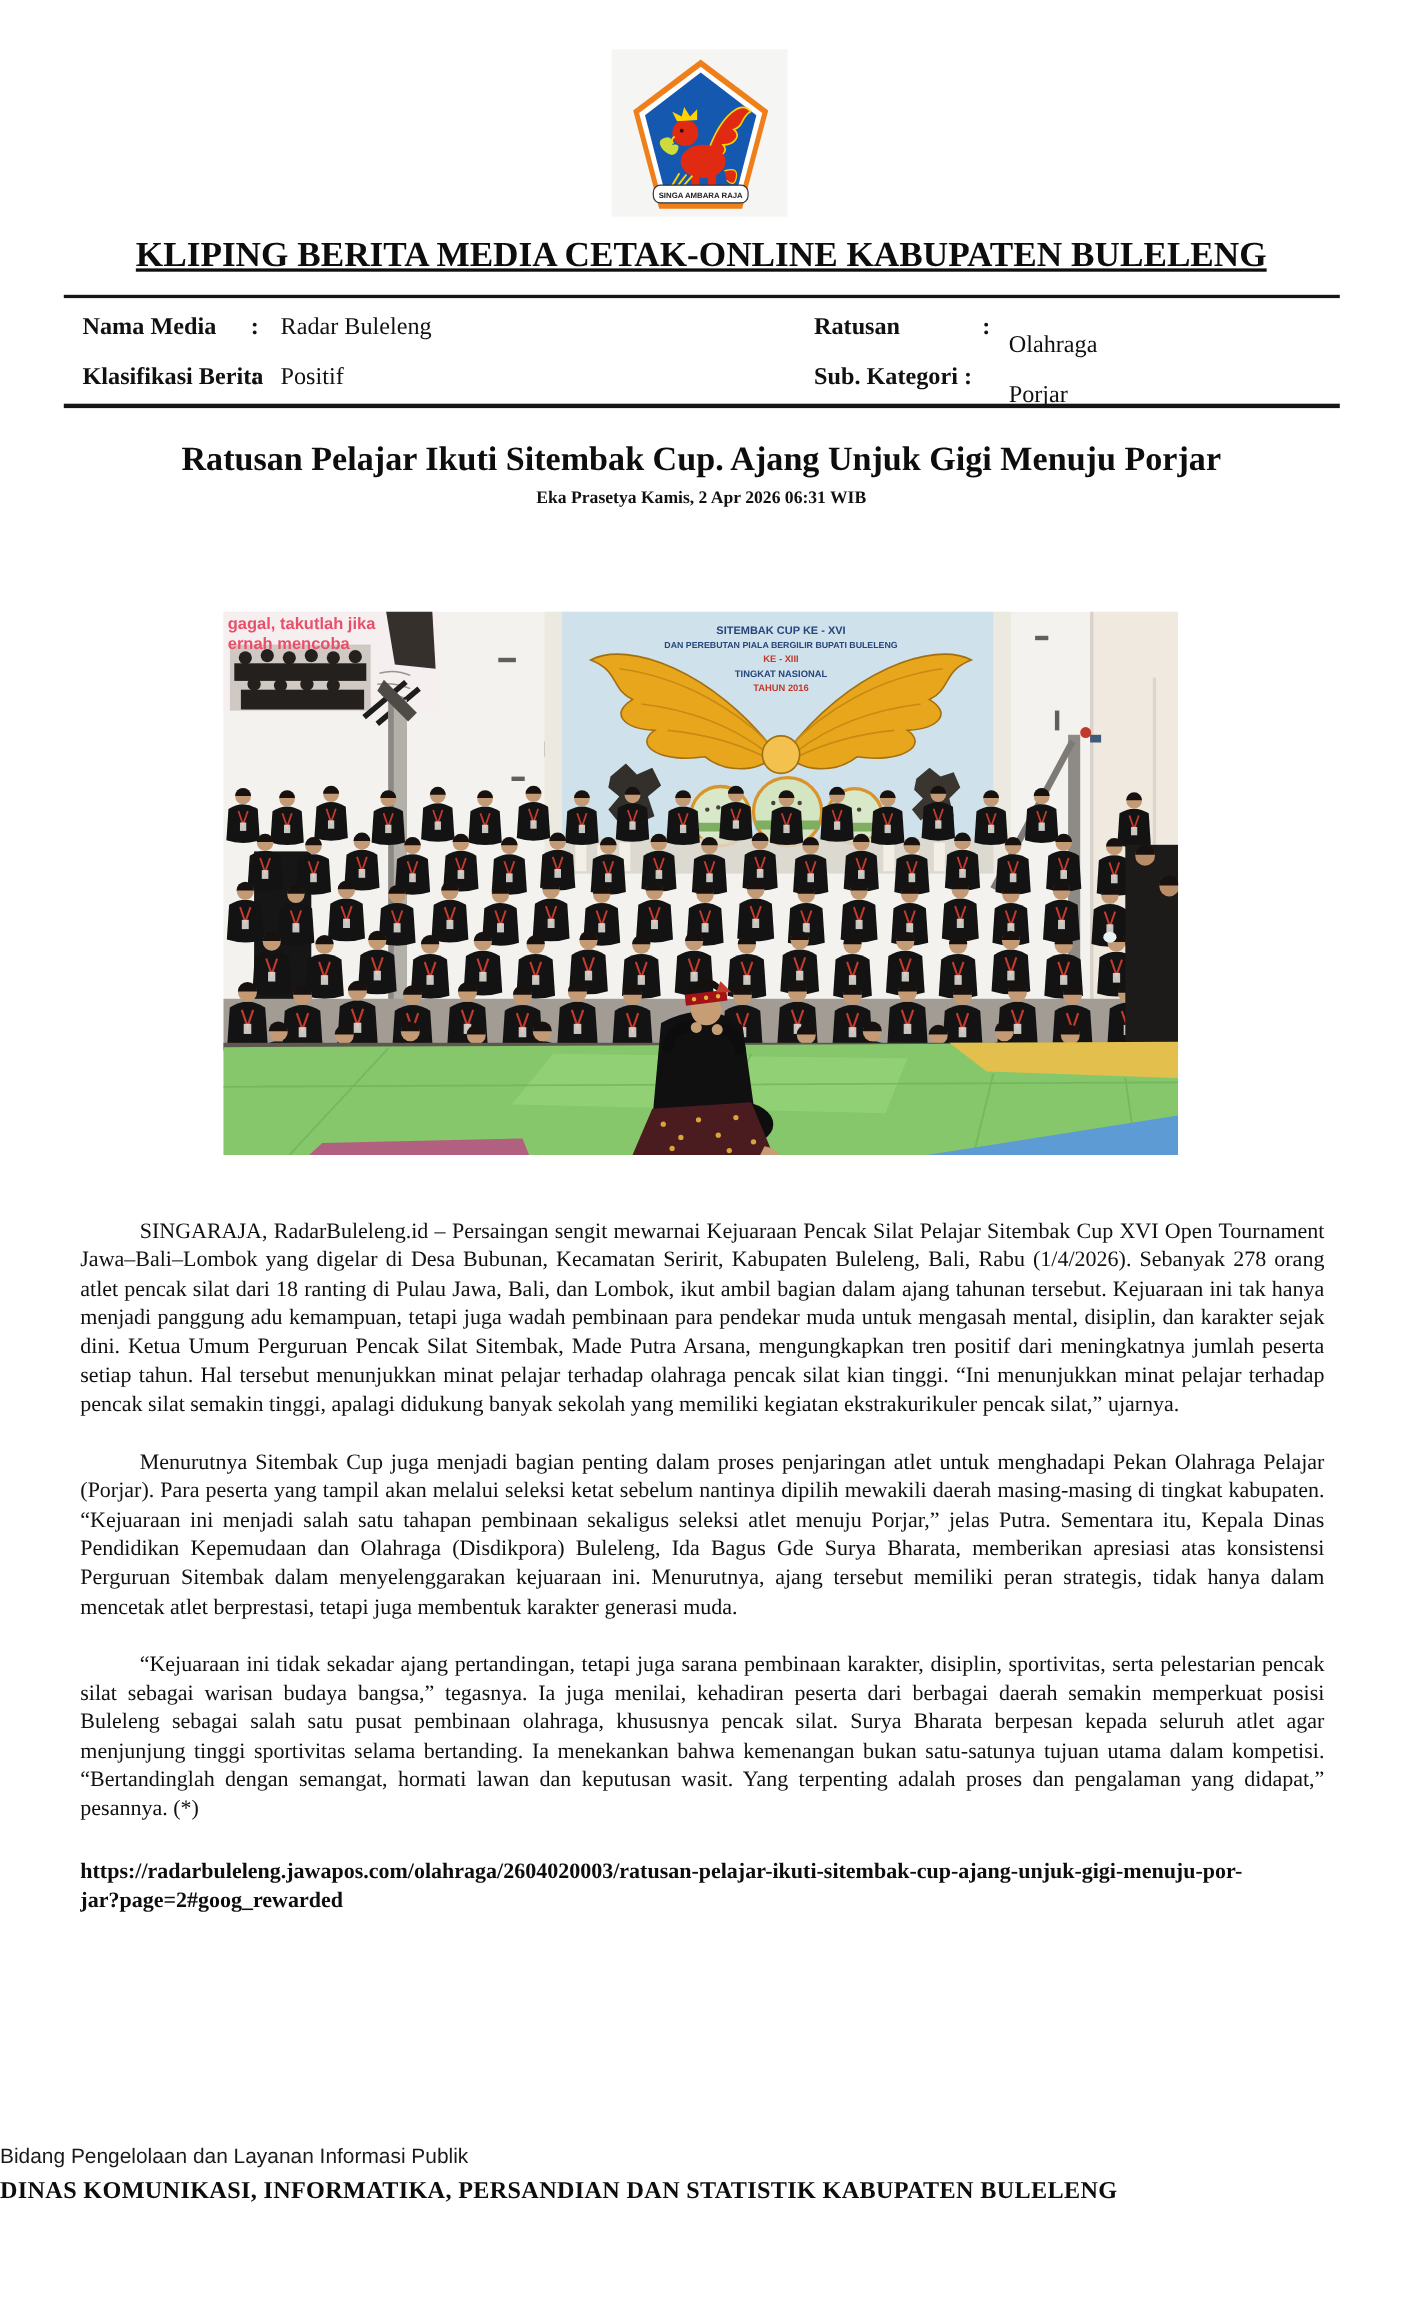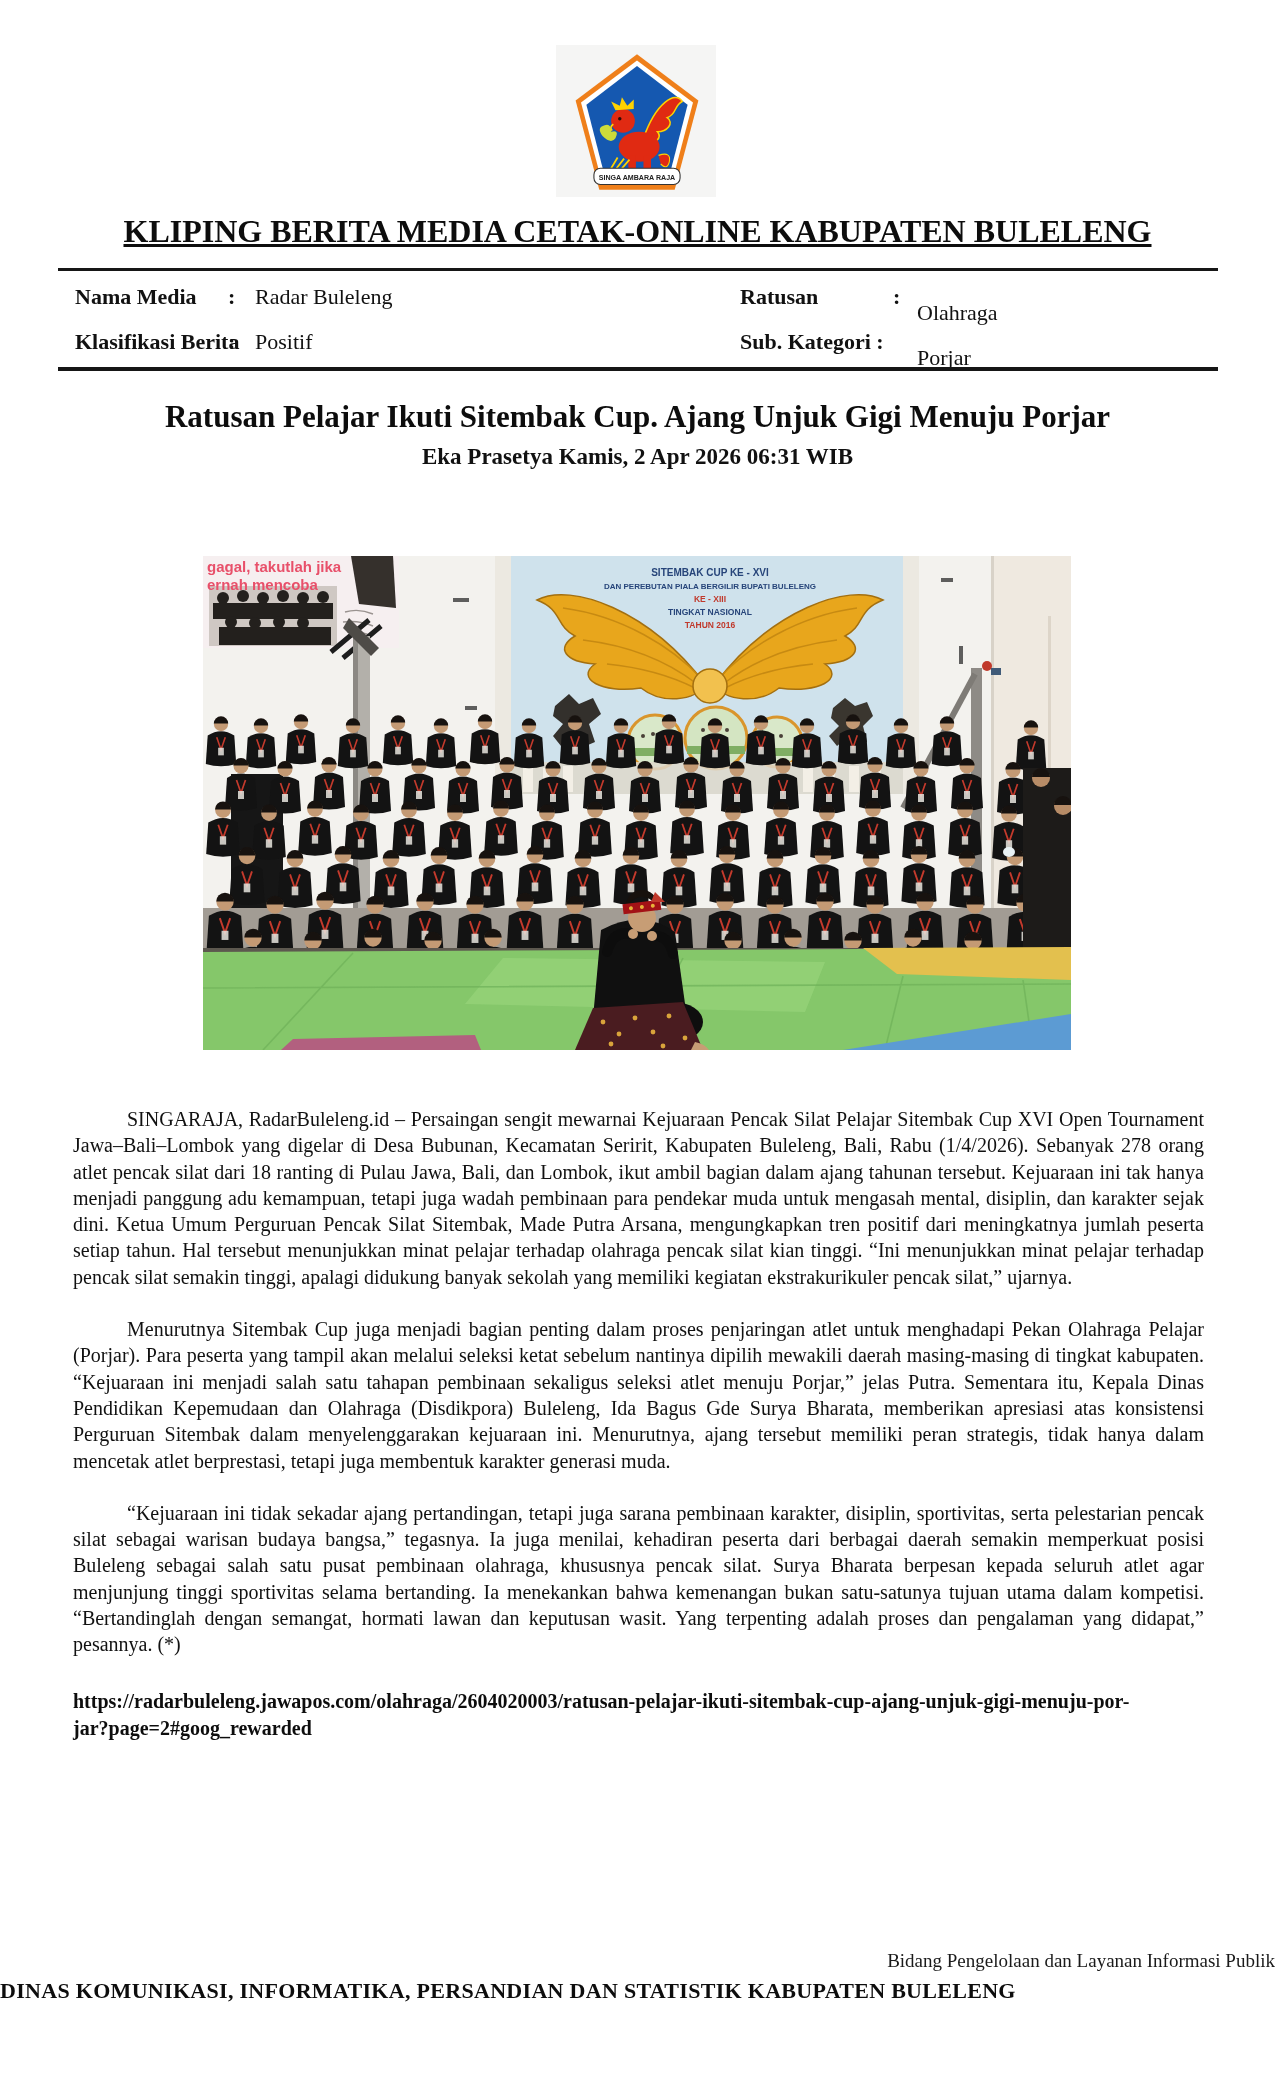--- a/index.html
+++ b/index.html
@@ -22,35 +22,35 @@
   .meta .lbl{ font-weight:bold; }
   .row1{ top:284px; } .row2{ top:329px; }
   .meta .c1{ left:75px; } .meta .colon1{ left:228px; } .meta .v1{ left:255px; }
   .meta .c2{ left:740px; } .meta .colon2{ left:893px; } .meta .v2{ left:917px;margin-top:16px; }
   .article-title{
     position:absolute; left:0; top:399px; width:100%;
     text-align:center; font-weight:bold; font-size:31px; color:#0d0d0d;
   }
   .byline{
     position:absolute; left:0; top:444px; width:100%;
-    text-align:center; font-weight:bold; font-size:23px;
+    text-align:center; font-weight:bold; font-size:16px;
   }
   .photo{ position:absolute; left:203px; top:556px; width:868px; height:494px; display:block; }
   .body-text{
     position:absolute; left:73px; top:1106px; width:1131px;
     font-size:20px; line-height:26.3px; text-align:justify;
   }
   .body-text p{ text-indent:54px; margin-bottom:26px; }
   .article-url{
     margin-top:30px; font-weight:bold; font-size:20px; line-height:27px;
     text-align:left; color:#0d0d0d; cursor:pointer; word-break:break-all;
   }
   .footer1{
-    position:absolute; left:0; top:1950px; width:100%; text-align:right;
-    font-family:Liberation Serif, serif; font-size:19px; color:#1a1a1a;
+    position:absolute; left:0; top:1950px; width:100%; text-align:left;
+    font-family:Liberation Sans, sans-serif; font-size:19px; color:#1a1a1a;
   }
   .footer2{
     position:absolute; left:0; top:1978px; width:100%; 
     font-weight:bold; font-size:22px; letter-spacing:0.3px; color:#0d0d0d;
   }
   .svgtxt{ font-family:"Liberation Sans", sans-serif; }
 </style>
 </head>
 <body>
 

